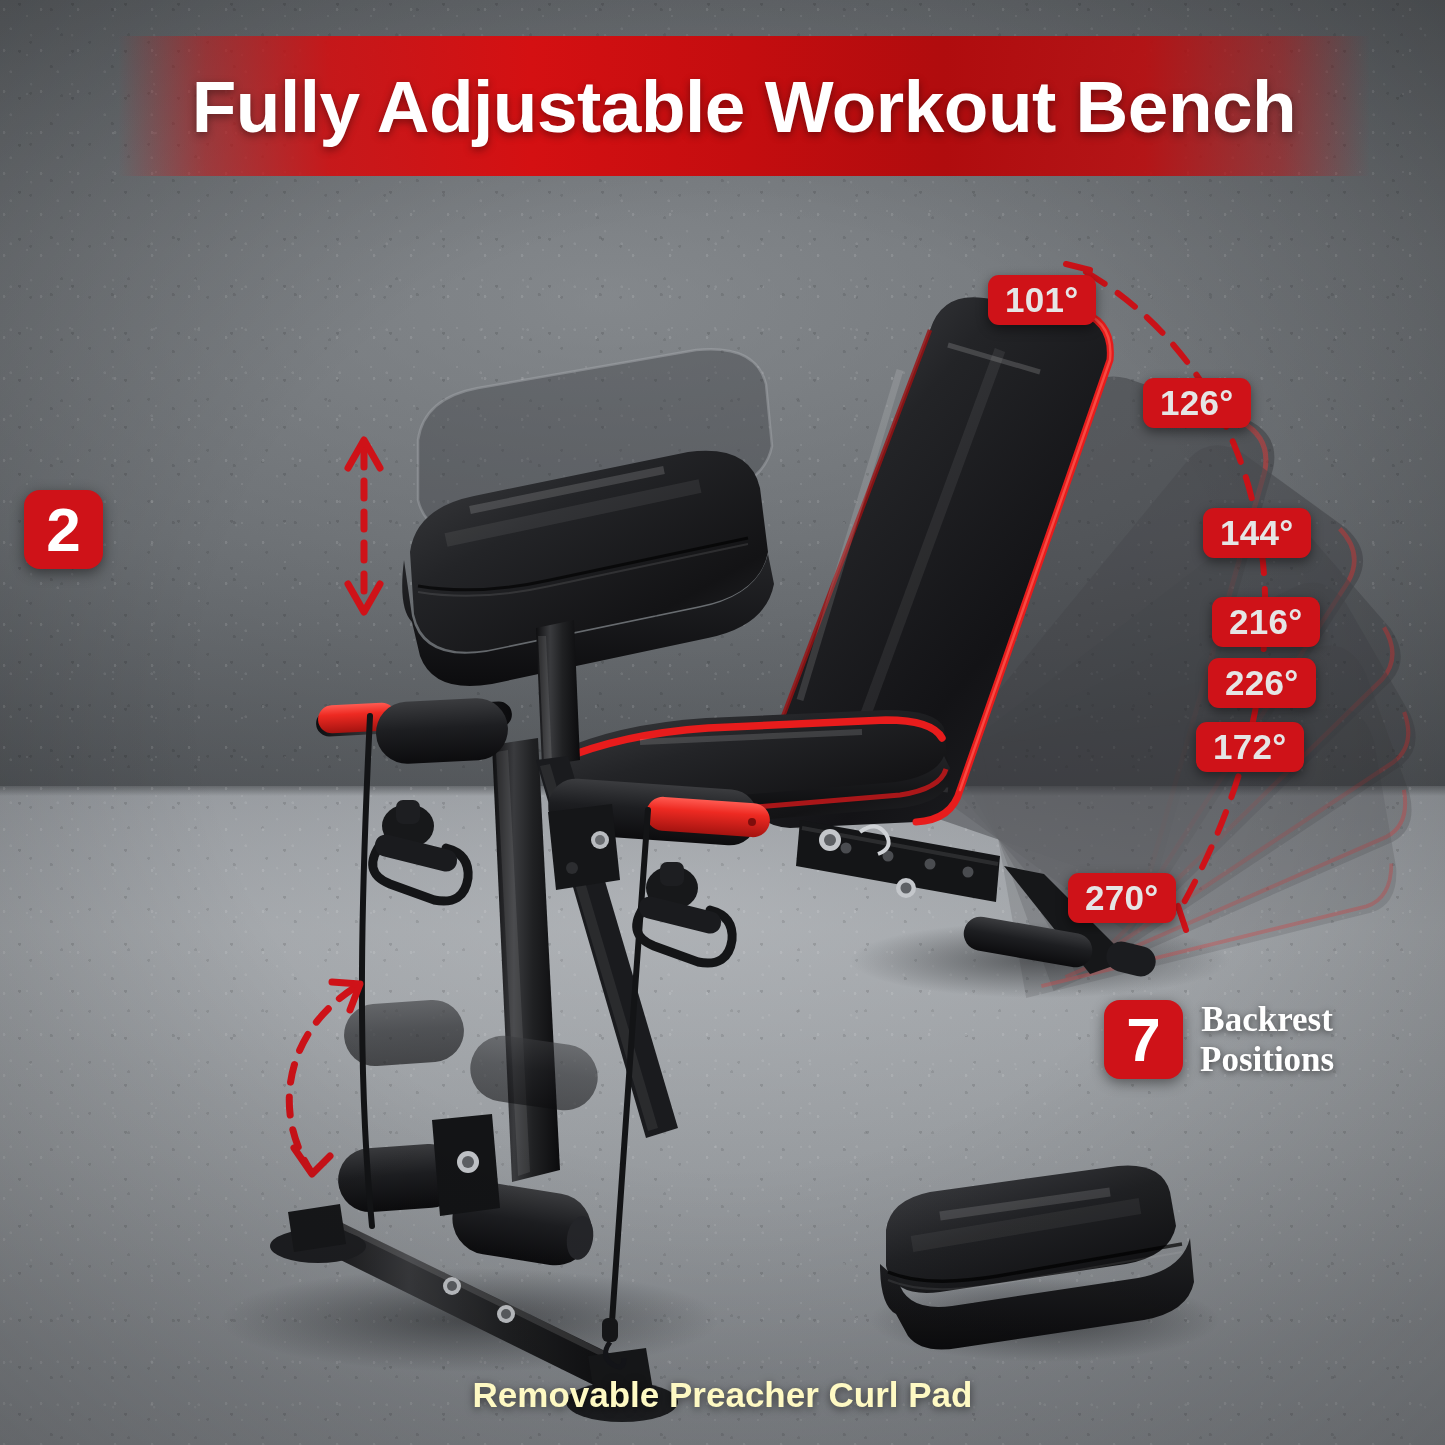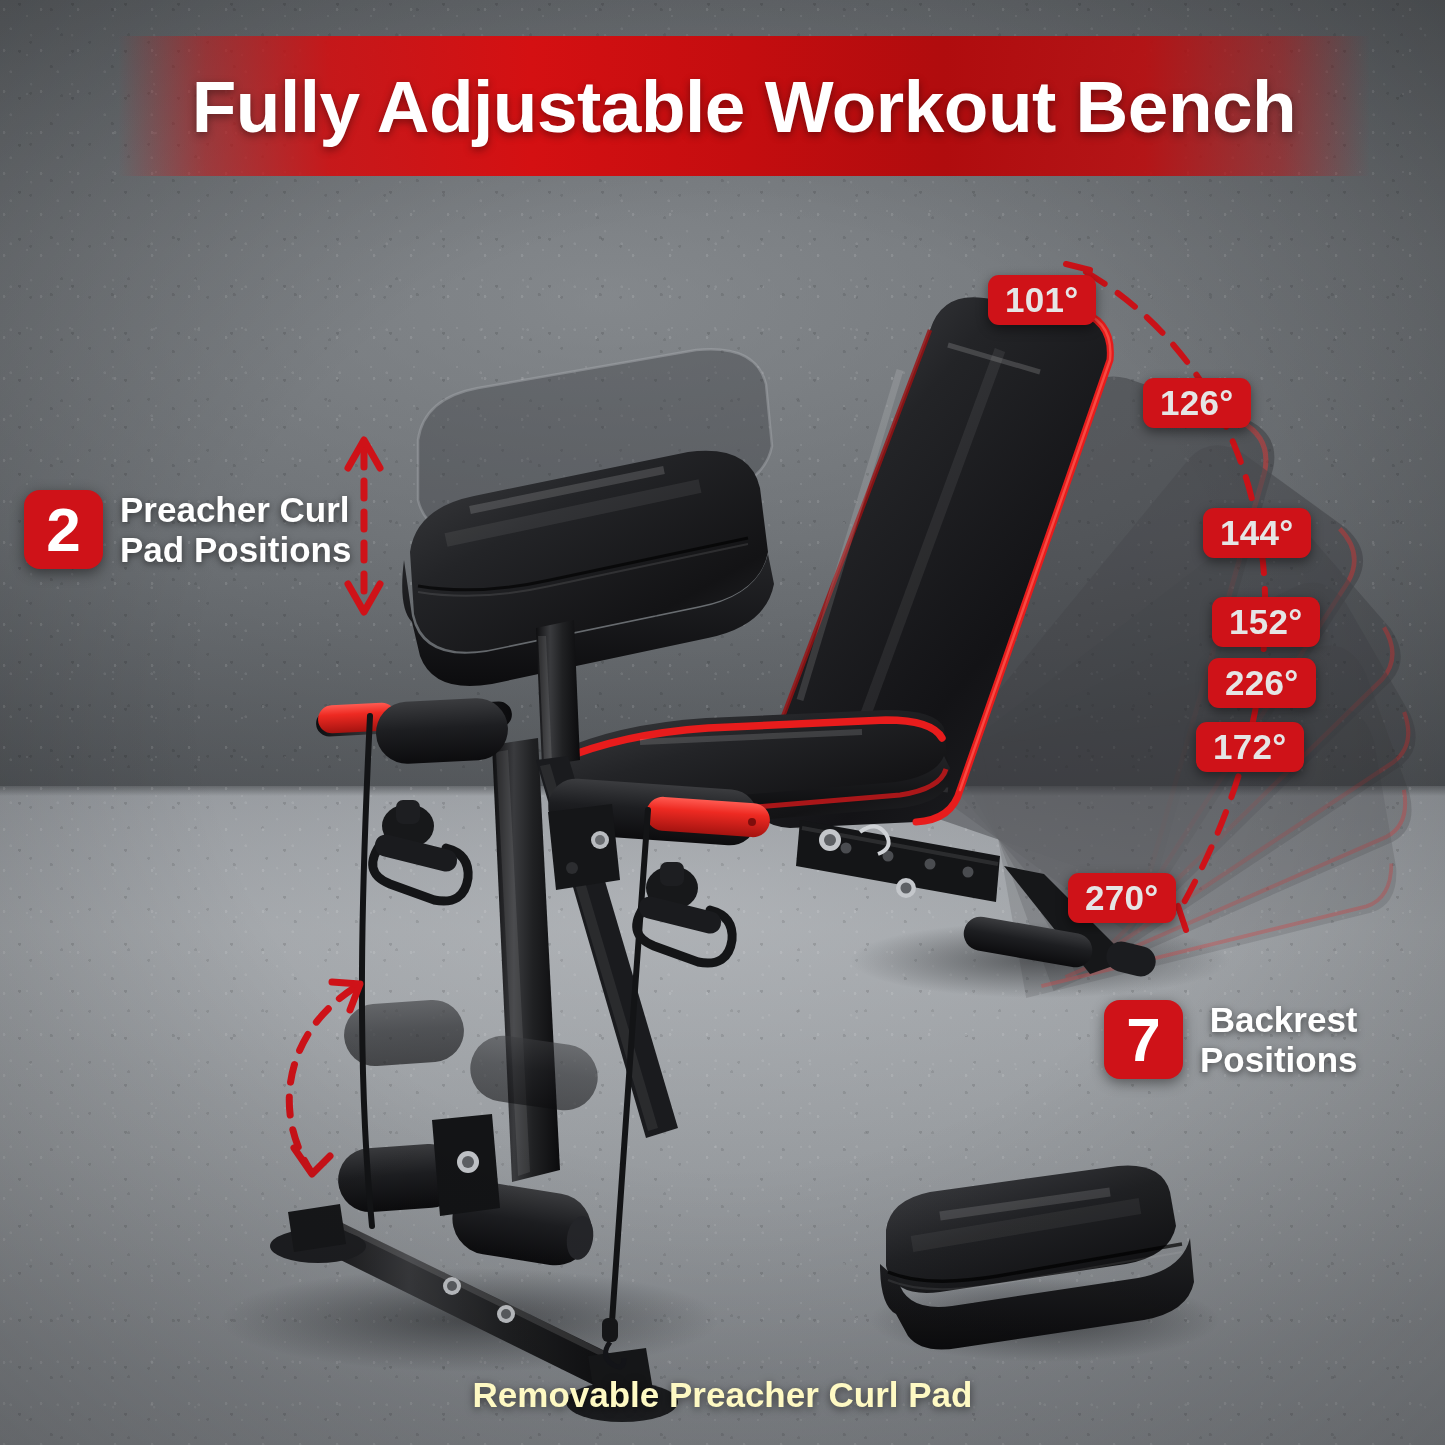--- a/index.html
+++ b/index.html
@@ -89,21 +89,21 @@
     width:79px;height:79px;border-radius:16px;background:#cf1218;
     color:#fff;font-size:62px;font-weight:bold;
     display:flex;align-items:center;justify-content:center;
     box-shadow:0 4px 14px rgba(0,0,0,.45);
     line-height:1;
   }
   .feature .cap{
     color:#fff;font-size:35px;font-weight:bold;line-height:1.12;
     text-shadow:0 2px 7px rgba(0,0,0,.55);white-space:pre-line;
   }
-  .feature.rt .cap{text-align:right;}
+  .feature.rt .cap{text-align:center;font-family:Liberation Serif, serif;}
 
   .bottom-cap{
     position:absolute;left:0;top:1375px;width:1445px;text-align:center;
     color:#fef9c3;font-size:35px;font-weight:bold;
     text-shadow:0 2px 8px rgba(0,0,0,.55);
   }
 
   
   .art{position:absolute;left:0;top:0;width:1445px;height:1445px;}
 </style>
@@ -393,29 +393,27 @@
   </svg>
 
   <div class="vig"></div>
 
   <div class="banner"></div>
   <div class="banner-text">Fully Adjustable Workout Bench</div>
 
   <div class="badge ang" style="left:988px;top:275px">101°</div>
   <div class="badge ang" style="left:1143px;top:378px">126°</div>
   <div class="badge ang" style="left:1203px;top:508px">144°</div>
-  <div class="badge ang" style="left:1212px;top:597px">152°</div>
+  <div class="badge ang" style="left:1212px;top:597px">216°</div>
   <div class="badge ang" style="left:1208px;top:658px">226°</div>
   <div class="badge ang" style="left:1196px;top:722px">172°</div>
   <div class="badge ang" style="left:1068px;top:873px">270°</div>
 
   <div class="feature" style="left:24px;top:490px">
     <div class="num">2</div>
-    <div class="cap">Preacher Curl
-Pad Positions</div>
   </div>
 
   <div class="feature rt" style="left:1104px;top:1000px">
     <div class="num">7</div>
     <div class="cap">Backrest
 Positions</div>
   </div>
 
   <div class="bottom-cap">Removable Preacher Curl Pad</div>
 

